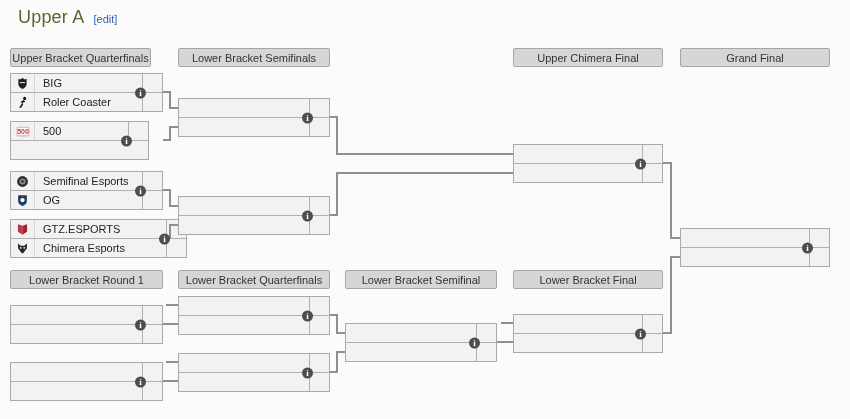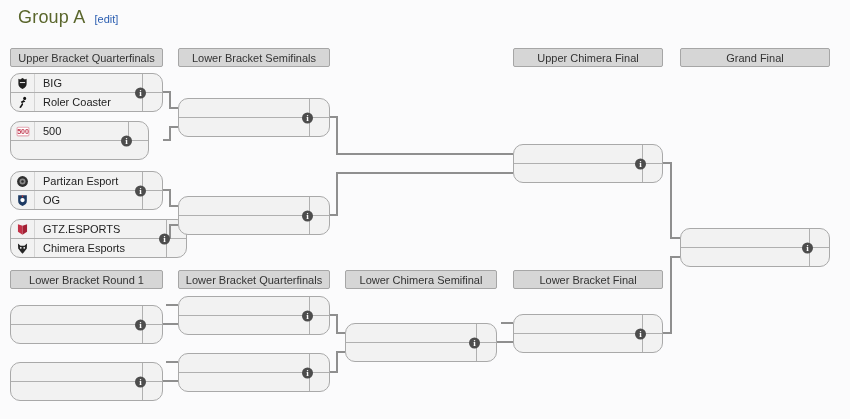--- a/index.html
+++ b/index.html
@@ -7,52 +7,52 @@
   .stage{position:relative;width:850px;height:419px;background:#fbfbfc;overflow:hidden;}
 
   .title-row{position:absolute;left:18px;top:7px;display:flex;align-items:baseline;gap:9px;}
   .group-title{font-size:18px;font-weight:400;color:#5a662c;letter-spacing:.2px;}
   .edit-link{font-size:11px;color:#2a5db0;text-decoration:none;cursor:pointer;}
 
   .rheader{position:absolute;height:19px;background:#d6d6d6;border:1px solid #a6a6a6;border-radius:2px;
            box-sizing:border-box;display:flex;align-items:center;justify-content:center;
            font-size:11px;color:#333;white-space:nowrap;}
 
-  .match{position:absolute;height:39px;background:#f2f2f2;border:1px solid #a9a9a9;border-radius:10px;
+  .match{position:absolute;height:39px;background:#f2f2f2;border:1px solid #a9a9a9;border-radius:0;
          box-sizing:border-box;}
   .mrow{position:relative;height:18px;display:flex;align-items:center;}
   .mrow.rtop{border-bottom:1px solid #b0b0b0;}
   .scorecell{position:absolute;right:0;top:0;bottom:0;width:19px;border-left:1px solid #b0b0b0;}
   .ticon{width:24px;height:100%;display:flex;align-items:center;justify-content:center;
          border-right:1px solid #d4d4d4;box-sizing:border-box;flex:0 0 24px;}
   .tname{padding-left:8px;font-size:11px;color:#222;white-space:nowrap;cursor:pointer;}
   .info{position:absolute;left:calc(100% - 27px);top:50%;transform:translateY(-50%);
         width:11px;height:11px;border-radius:50%;background:#4d4d4d;color:#fff;
         display:flex;align-items:center;justify-content:center;
         font-family:"Liberation Serif",serif;font-weight:bold;font-size:9px;line-height:1;
         cursor:pointer;z-index:6;}
   .ln{position:absolute;background:#8f8f8f;}
 </style>
 </head>
 <body>
 
 <div class="stage">
 
   <div class="title-row">
-    <span class="group-title">Group A</span>
+    <span class="group-title">Upper A</span>
     <a class="edit-link">[edit]</a>
   </div>
 
-  <div class="rheader" style="left:10px;top:48px;width:153px;">Upper Bracket Quarterfinals</div>
+  <div class="rheader" style="left:10px;top:48px;width:141px;">Upper Bracket Quarterfinals</div>
   <div class="rheader" style="left:178px;top:48px;width:152px;">Lower Bracket Semifinals</div>
   <div class="rheader" style="left:513px;top:48px;width:150px;">Upper Chimera Final</div>
   <div class="rheader" style="left:680px;top:48px;width:150px;">Grand Final</div>
   <div class="rheader" style="left:10px;top:270px;width:153px;">Lower Bracket Round 1</div>
   <div class="rheader" style="left:178px;top:270px;width:152px;">Lower Bracket Quarterfinals</div>
-  <div class="rheader" style="left:345px;top:270px;width:152px;">Lower Chimera Semifinal</div>
+  <div class="rheader" style="left:345px;top:270px;width:152px;">Lower Bracket Semifinal</div>
   <div class="rheader" style="left:513px;top:270px;width:150px;">Lower Bracket Final</div>
 
   <div class="match" style="left:10px;top:73px;width:153px;">
     <div class="mrow rtop">
       <span class="ticon">
         <svg width="13" height="13" viewBox="0 0 12 12">
             <path d="M2.2,1.5 L3.8,2.3 L6,1 L8.2,2.3 L9.8,1.5 L9.8,6.5 Q9.8,9.5 6,11 Q2.2,9.5 2.2,6.5 Z" fill="#1f1f1f"></path>
             <path fill="#ffffff" opacity="0.85" d="M3.6,4.6 h4.8 v1 h-4.8 z"></path>
           </svg>
       </span>
@@ -90,21 +90,21 @@
 
   <div class="match" style="left:10px;top:171px;width:153px;">
     <div class="mrow rtop">
       <span class="ticon">
         <svg width="13" height="13" viewBox="0 0 12 12">
             <circle cx="6" cy="6" r="5" fill="#2e2e2e"></circle>
             <circle cx="6" cy="6" r="2.8" fill="#8a8a8a"></circle>
             <circle cx="6" cy="6" r="1.2" fill="#2e2e2e"></circle>
           </svg>
       </span>
-      <span class="tname">Partizan Esport</span>
+      <span class="tname">Semifinal Esports</span>
       <span class="scorecell"></span>
     </div>
     <div class="mrow">
       <span class="ticon">
         <svg width="13" height="13" viewBox="0 0 12 12">
             <path d="M2,1.2 H10 V6.5 Q10,9.8 6,11 Q2,9.8 2,6.5 Z" fill="#1d3a63"></path>
             <circle cx="6" cy="5.6" r="2" fill="#ffffff"></circle>
             <rect x="5.4" y="1.2" width="1.2" height="1.8" fill="#b23b3b"></rect>
           </svg>
       </span>

